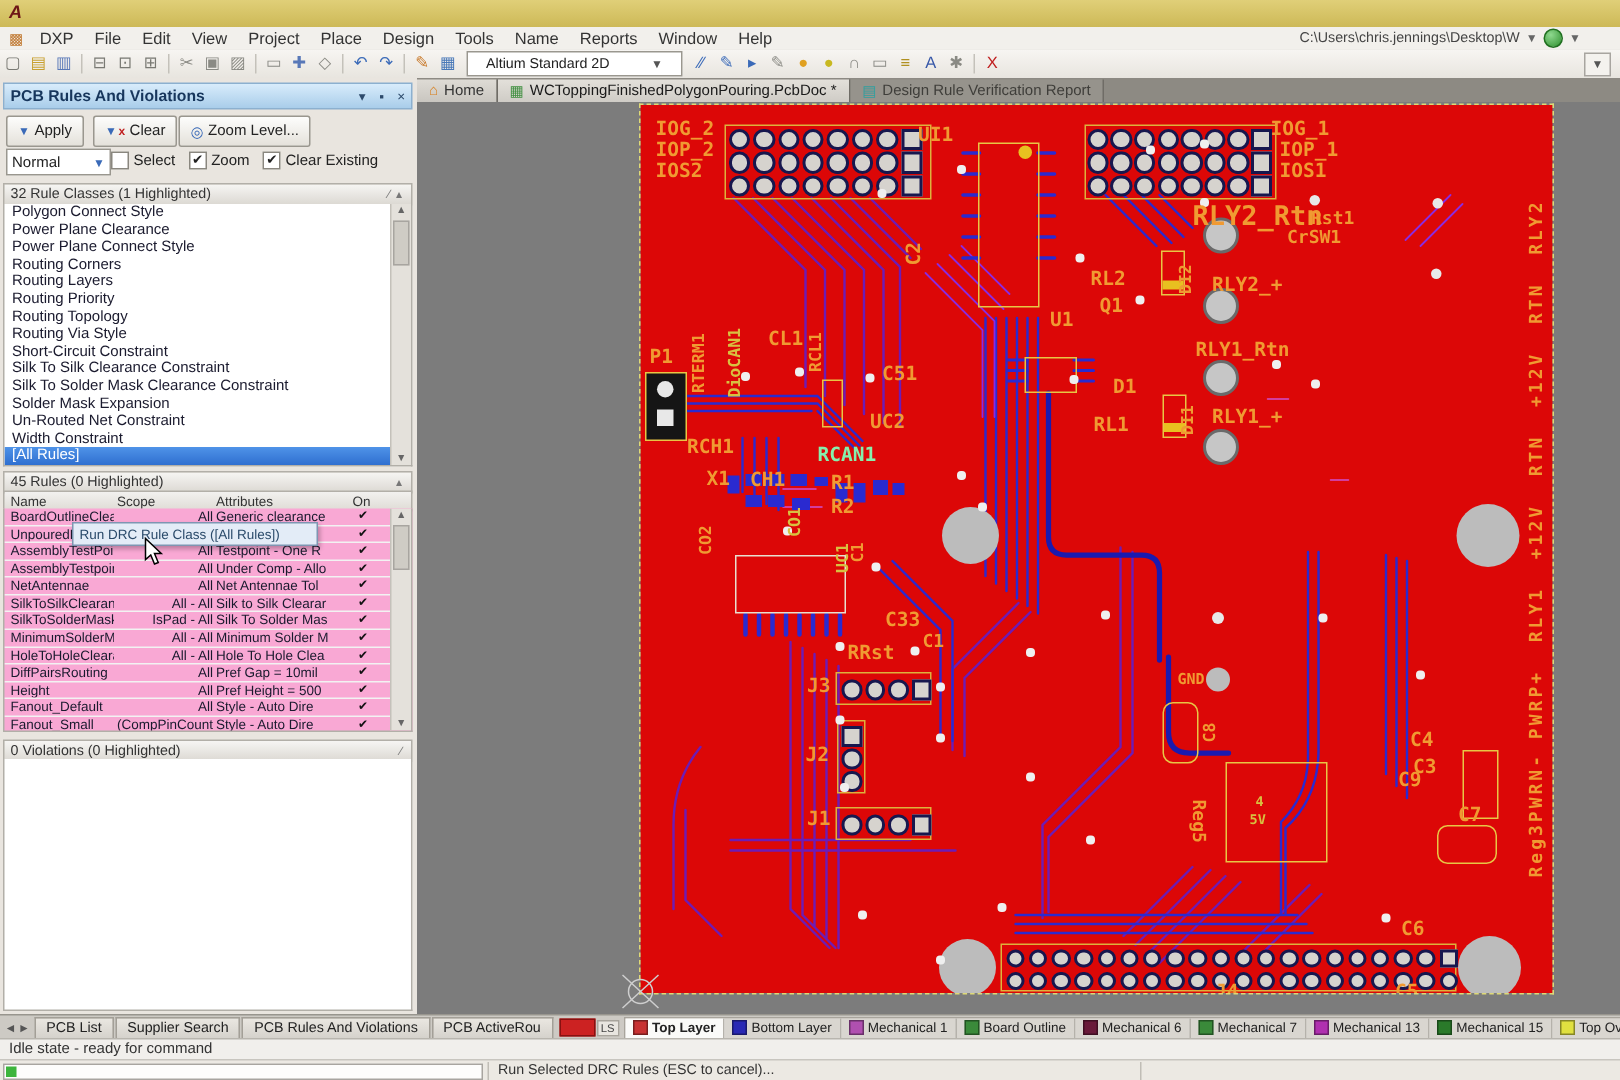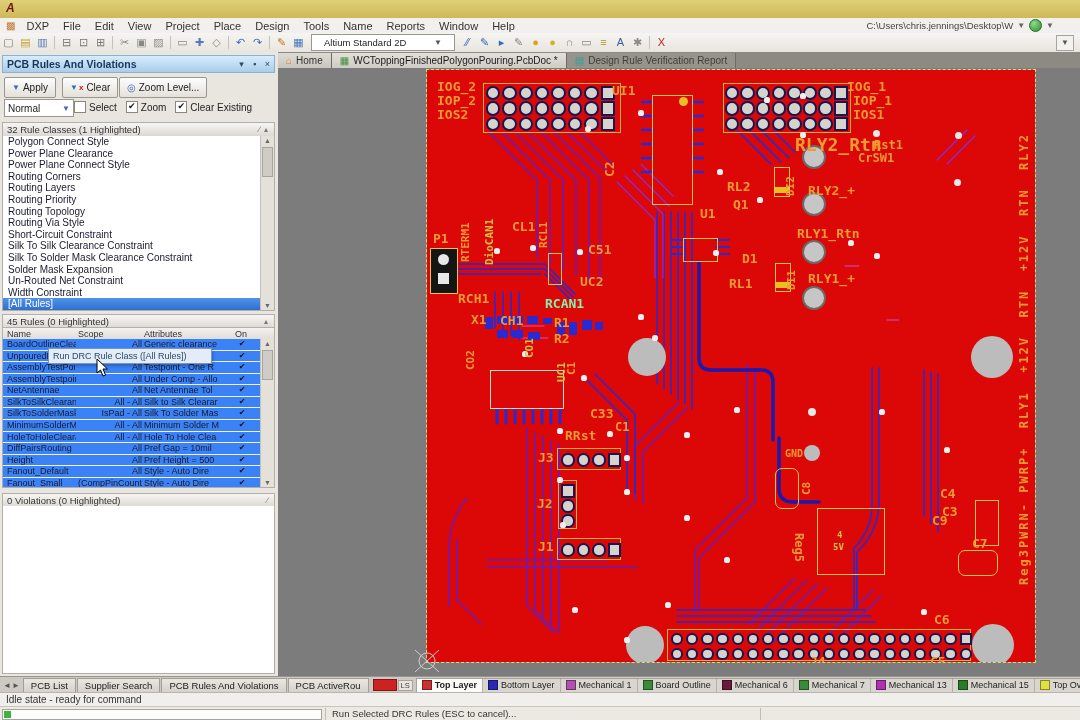--- a/index.html
+++ b/index.html
@@ -43,21 +43,21 @@
   .shdr .mk{color:#777;font-size:8px;padding:0 2px;}
   #p-classes{position:absolute;left:2px;right:3px;top:84px;height:174px;background:#fff;border:1px solid #b2afa8;border-top:none;}
   .cls-item{height:11.6px;line-height:11.6px;font-size:10px;padding-left:5px;color:#1a1a2e;white-space:nowrap;overflow:hidden;}
   .cls-item.sel{background:linear-gradient(#4f93e8,#2f6fd0);color:#fff;}
   .vscroll{position:absolute;right:0;top:0;bottom:0;width:13px;background:#e4e1db;border-left:1px solid #c4c1ba;font-size:7px;color:#666;text-align:center;}
   .vscroll .up{position:absolute;top:1px;left:0;right:0;}
   .vscroll .dn{position:absolute;bottom:1px;left:0;right:0;}
   .vscroll .thumb{position:absolute;left:1px;right:1px;top:11px;height:28px;background:#cfccc5;border:1px solid #a8a5a0;}
   #p-rules-cols{position:absolute;left:2px;right:3px;top:275px;height:12px;background:linear-gradient(#f2f1ef,#dfdcd6);border:1px solid #b2afa8;font-size:9px;color:#333;}
   #p-rules-cols span{position:absolute;top:0;line-height:12px;}
-  #p-rules{position:absolute;left:2px;right:3px;top:287px;height:148px;background:#3b82f6;border:1px solid #b2afa8;border-top:none;overflow:hidden;}
+  #p-rules{position:absolute;left:2px;right:3px;top:287px;height:148px;background:#f9a8d4;border:1px solid #b2afa8;border-top:none;overflow:hidden;}
   .rrow{position:relative;height:10.57px;font-size:9px;color:#1a1a2e;border-bottom:1px solid #f2f2f2;white-space:nowrap;}
   .rrow span{position:absolute;top:0;line-height:10.5px;overflow:hidden;}
   .rrow .c1{left:4px;width:69px;}
   .rrow .c2{left:75px;width:64px;text-align:right;}
   .rrow .c3{left:141px;width:82px;}
   .rrow .c4{left:232px;width:14px;text-align:center;font-size:8px;color:#111;}
   #p-viol{position:absolute;left:2px;right:3px;top:454px;bottom:2px;background:#fff;border:1px solid #b2afa8;border-top:none;}
   #tooltip{position:absolute;left:48px;top:296px;width:158px;height:14px;background:#e3ecf7;border:1px solid #7e96b2;box-shadow:1px 2px 3px rgba(0,0,0,.25);font-size:9px;color:#2a4a6a;line-height:14px;padding-left:4px;z-index:40;}
   #cursor{position:absolute;left:96px;top:306px;z-index:50;}
   

